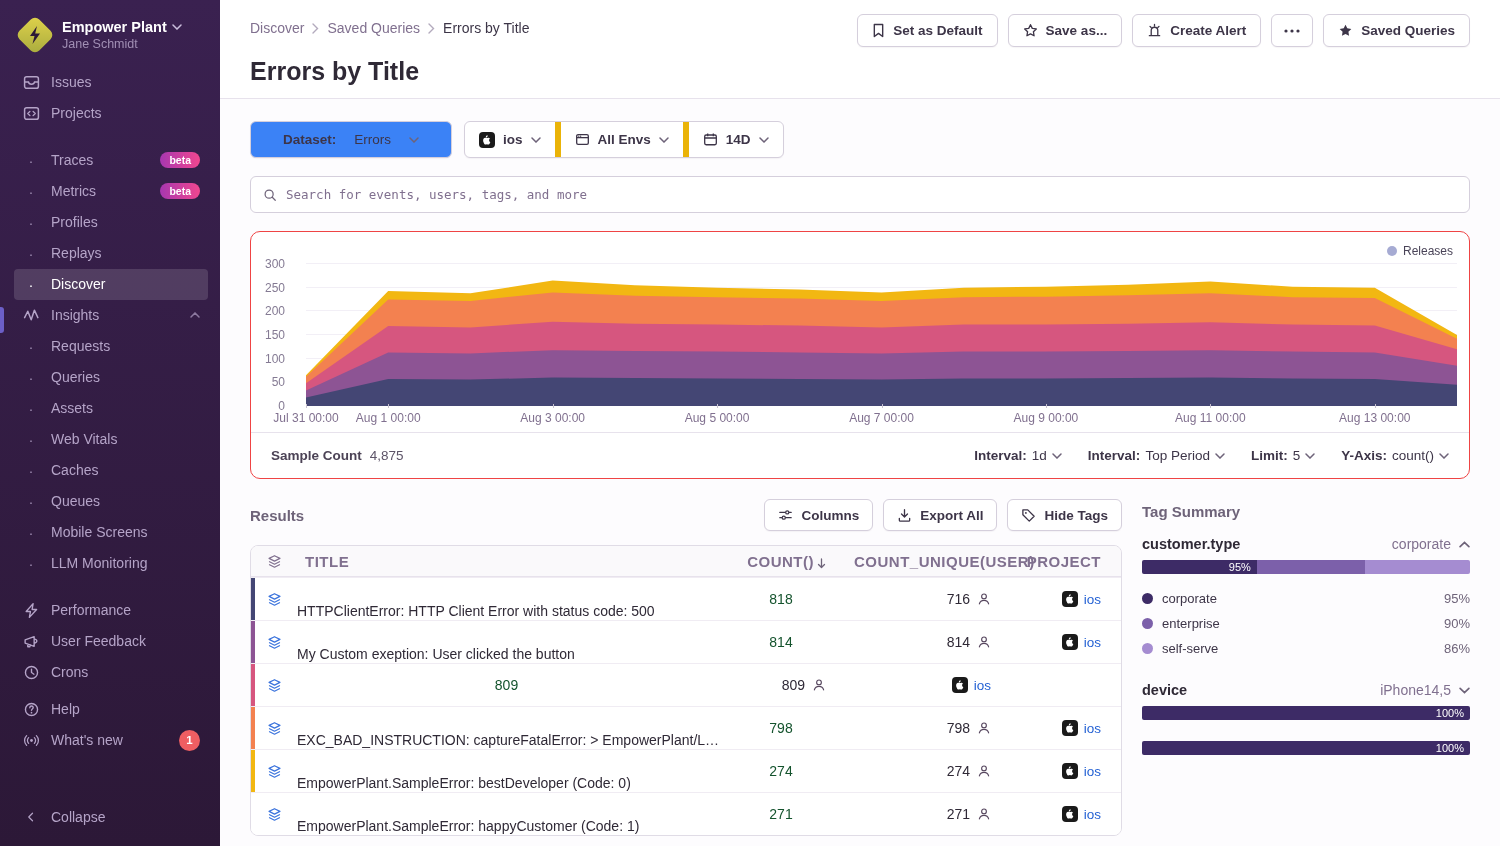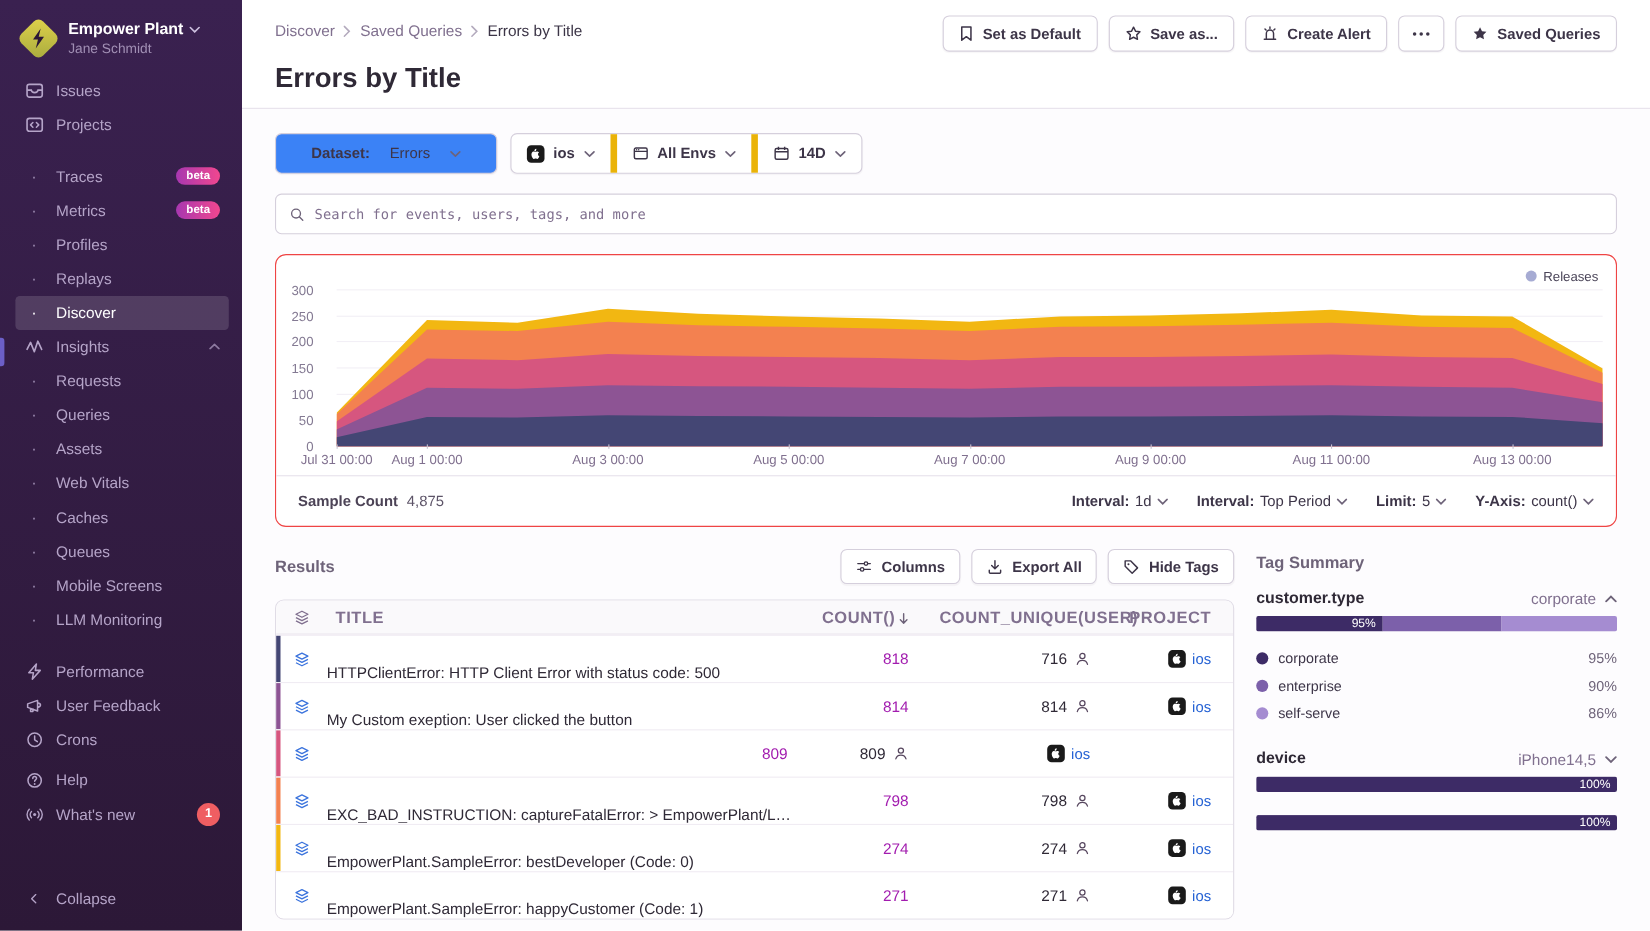--- a/index.html
+++ b/index.html
@@ -91,21 +91,21 @@
   .t-head { display:grid; grid-template-columns:46px 1fr 110px 165px 110px; align-items:center; background:#faf9fb; border-bottom:1px solid #e7e2ec; height:31px; font-size:15px; font-weight:700; letter-spacing:.5px; color:#80708f; }
   .t-head .c { padding:0 8px; }
   .t-head .c.right { text-align:right; padding-right:20px; }
   .t-head .c.first { display:flex; justify-content:center; color:#80708f; }
   .sort { display:inline-flex; vertical-align:-2px; margin-left:3px; color:#6e6379; }
   .t-row { display:grid; grid-template-columns:46px 1fr 110px 165px 110px; align-items:center; height:43px; border-top:1px solid #f0ecf3; position:relative; background:#fff; cursor:pointer; }
   .t-row:first-of-type { border-top:0; }
   .rowbar { position:absolute; left:0; top:0; bottom:0; width:4px; }
   .cell-icon { display:flex; justify-content:center; color:#3c74dd; }
   .cell-title { font-size:14px; color:#2f2936; white-space:nowrap; overflow:hidden; text-overflow:ellipsis; padding-right:16px;margin-top:24px; }
-  .cell-num { font-size:14px; color:#a21caf; text-align:right; padding-right:20px; }
+  .cell-num { font-size:14px; color:#14532d; text-align:center; padding-right:20px; }
   .cell-uniq { display:flex; align-items:center; justify-content:flex-end; gap:7px; font-size:14px; color:#2f2936; padding-right:20px; }
   .cell-uniq .person { color:#57475f; display:flex; }
   .cell-proj { display:flex; align-items:center; justify-content:flex-end; gap:6px; padding-right:20px; }
   .proj-link { font-size:13.5px; color:#2562d4; cursor:pointer; }
   .apple-badge { width:16px; height:16px; background:#1a1a1a; border-radius:4px; display:flex; align-items:center; justify-content:center; }
 
   
   .tags-col { flex:0 0 328px; }
   .tag-title { font-size:15px; font-weight:700; color:#6e6379; margin-bottom:16px; padding-top:4px; }
   .tag-sec { margin-bottom:21px; }

